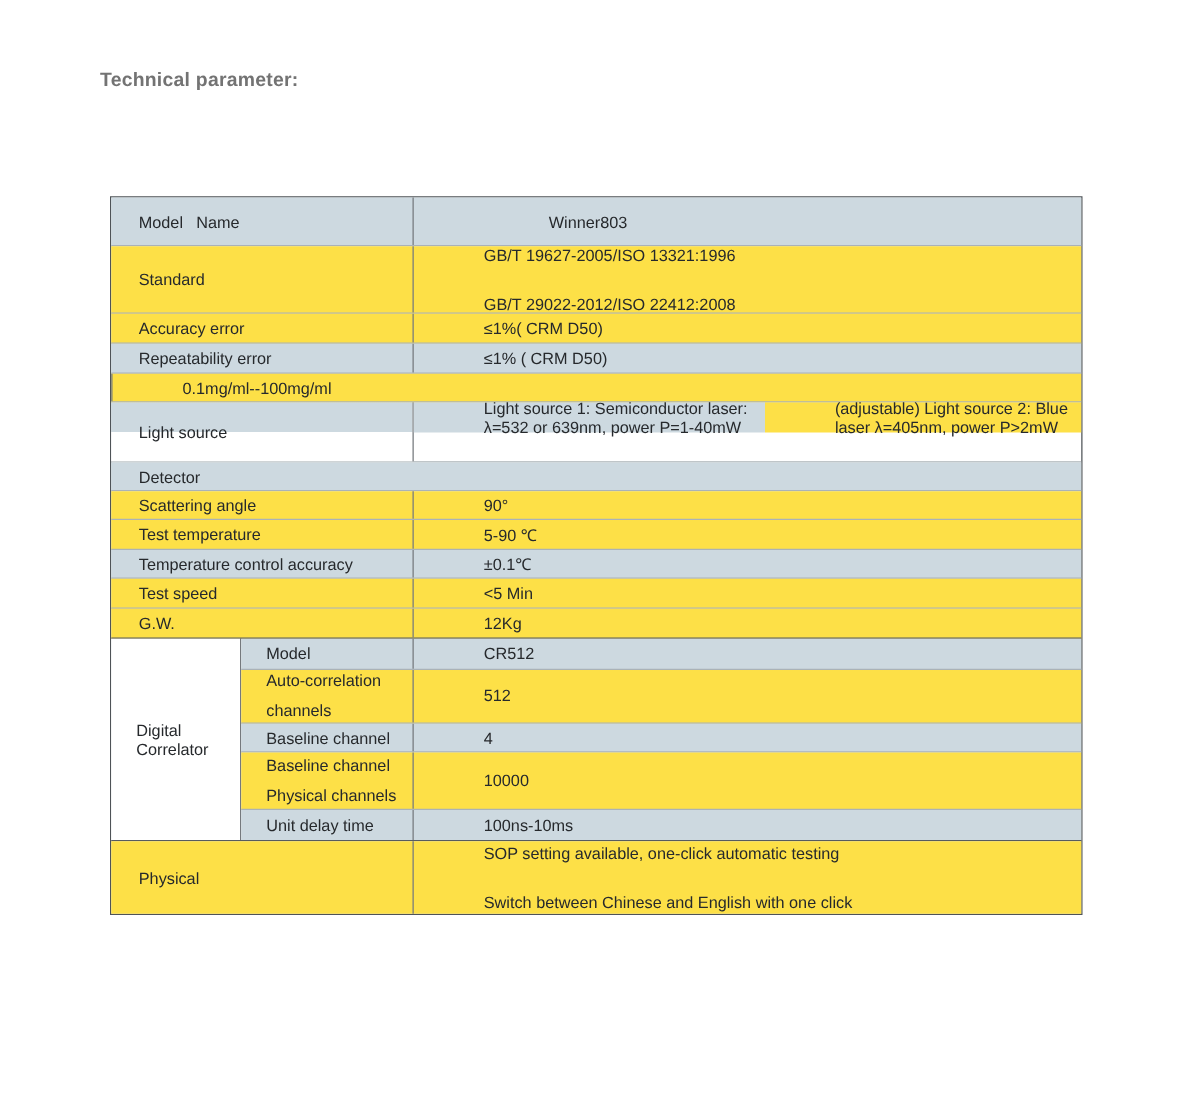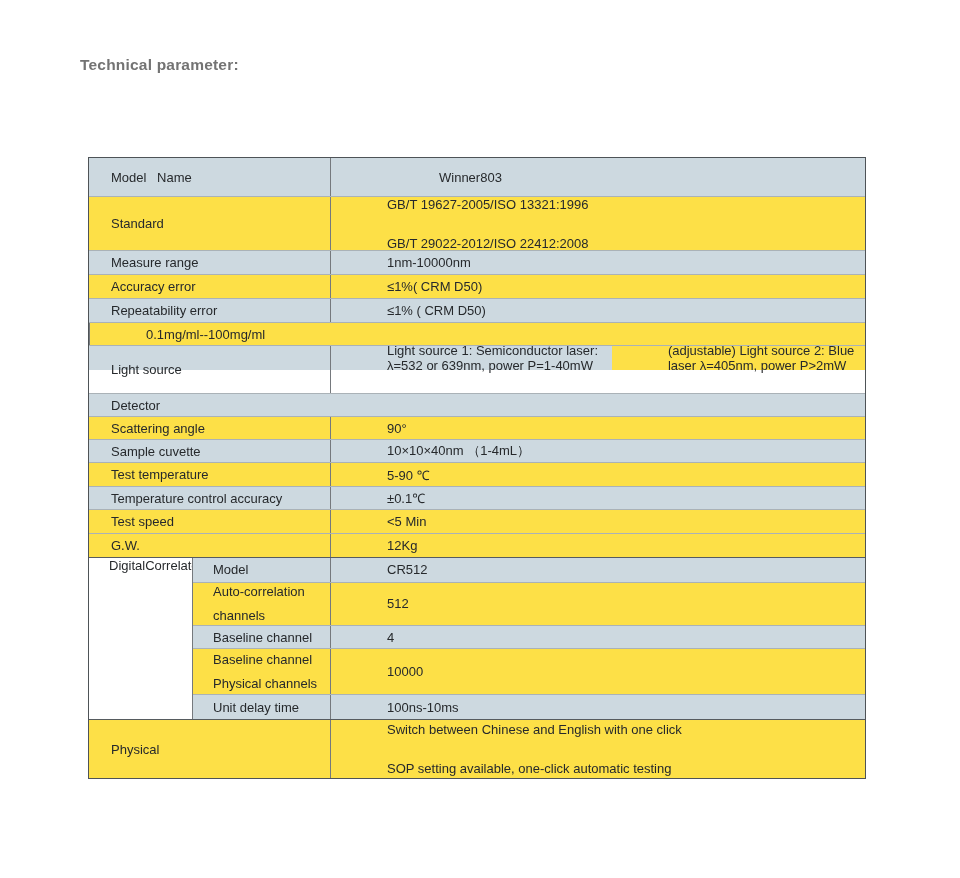--- a/index.html
+++ b/index.html
@@ -29,21 +29,21 @@
 
   .cell-value.multi { flex-direction:column; align-items:flex-start; justify-content:center; gap:26px; }
   .multi .vline { line-height:13px; }
 
   
   .ls-label { background:linear-gradient(to bottom, var(--band) 0 50%, #ffffff 50% 100%); }
   .cell-value.ls-value { padding-left:0; flex-direction:row; align-items:stretch; }
   .ls-line { height:23.5px; padding-left:56px; display:flex; align-items:center; font-size:13px; }
 
   
-  .corr-left { width:103px; padding-left:20px; background:#fff; display:flex; flex-direction:row; font-size:13px; }
+  .corr-left { width:103px; padding-left:20px; background:#fff; display:flex; flex-direction:column; justify-content:center; font-size:13px; }
   .corr-right { flex:1; border-left:1px solid var(--divider); display:flex; flex-direction:column; }
   .sub-row { display:flex; border-bottom:1px solid var(--sep); }
   .sub-row:last-child { border-bottom:none; }
   .sh25{height:25px} .sh43{height:43px} .sh24{height:24px} .sh46{height:46px}
   .sub-label { width:137px; padding-left:20px; display:flex; align-items:center; font-size:13px; }
   .sub-label.multi2 { flex-direction:column; align-items:flex-start; justify-content:center; gap:9px; }
   .sub-value { flex:1; border-left:1px solid var(--divider); padding-left:56px; display:flex; align-items:center; font-size:13px; }
 </style>
 </head>
 <body>
@@ -60,24 +60,20 @@
     </div>
 
     <div class="row h54 white">
       <div class="cell-label">Standard</div>
       <div class="cell-value multi">
         <div class="vline">GB/T 19627-2005/ISO 13321:1996</div>
         <div class="vline">GB/T 29022-2012/ISO 22412:2008</div>
       </div>
     </div>
 
-    <div class="row h24 band">
-      <div class="cell-label">Measure range</div>
-      <div class="cell-value">1nm-10000nm</div>
-    </div>
 
     <div class="row h24 white">
       <div class="cell-label">Accuracy error</div>
       <div class="cell-value">≤1%( CRM D50)</div>
     </div>
 
     <div class="row h24 band">
       <div class="cell-label">Repeatability error</div>
       <div class="cell-value">≤1% ( CRM D50)</div>
     </div>
@@ -96,24 +92,20 @@
 
     <div class="row h23 band">
       <div class="cell-label">Detector</div>
     </div>
 
     <div class="row h23 white">
       <div class="cell-label">Scattering angle</div>
       <div class="cell-value">90°</div>
     </div>
 
-    <div class="row h23 band">
-      <div class="cell-label">Sample cuvette</div>
-      <div class="cell-value">10×10×40nm （1-4mL）</div>
-    </div>
 
     <div class="row h24 white">
       <div class="cell-label">Test temperature</div>
       <div class="cell-value">5-90 ℃</div>
     </div>
 
     <div class="row h23 band">
       <div class="cell-label">Temperature control accuracy</div>
       <div class="cell-value">±0.1℃</div>
     </div>
@@ -166,19 +158,19 @@
           <div class="sub-label">Unit delay time</div>
           <div class="sub-value">100ns-10ms</div>
         </div>
 
       </div>
     </div>
 
     <div class="row h58 white">
       <div class="cell-label">Physical</div>
       <div class="cell-value multi">
+        <div class="vline">SOP setting available, one-click automatic testing</div>
         <div class="vline">Switch between Chinese and English with one click</div>
-        <div class="vline">SOP setting available, one-click automatic testing</div>
       </div>
     </div>
 
   </div>
 </div>
 
 </body></html>

